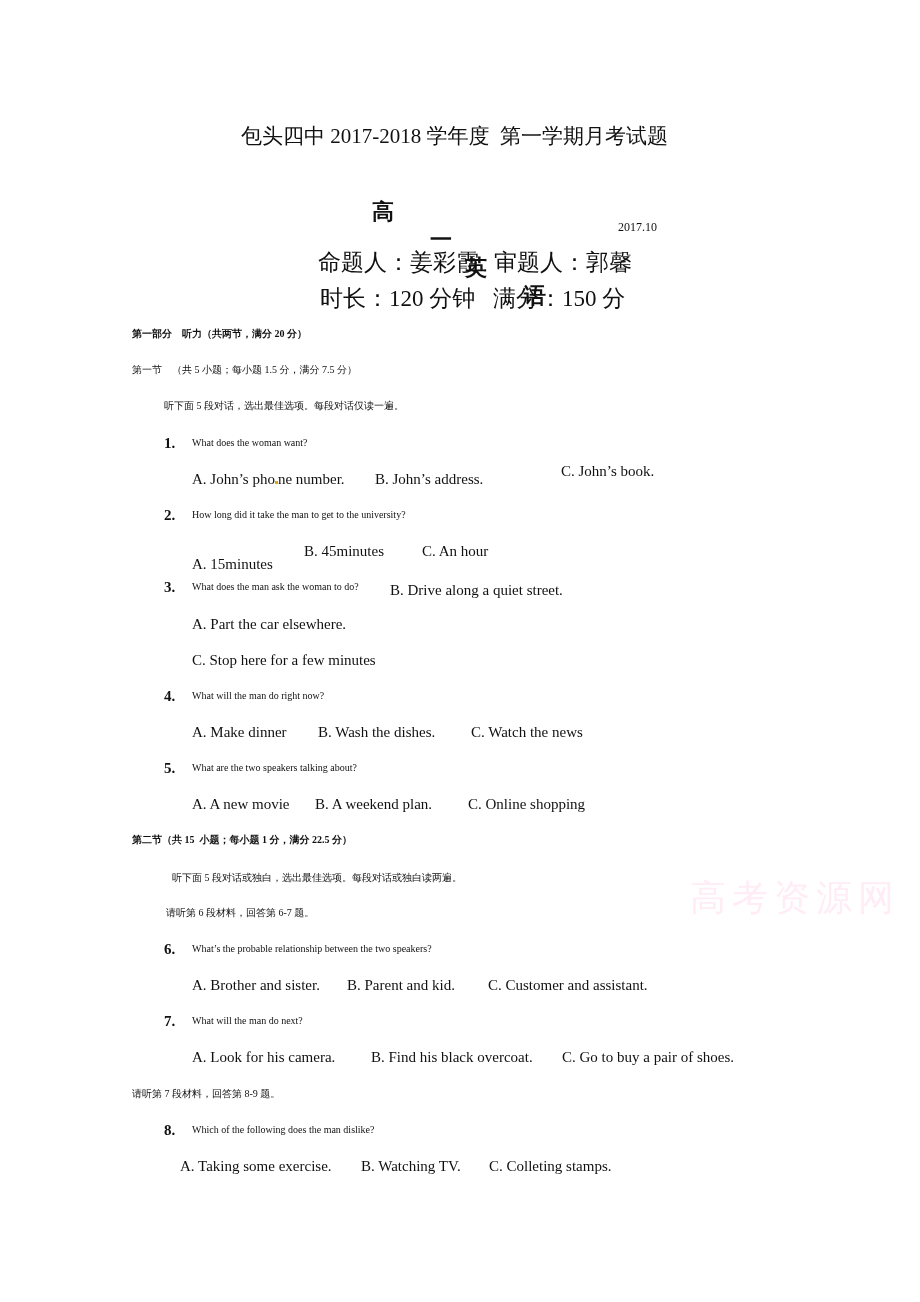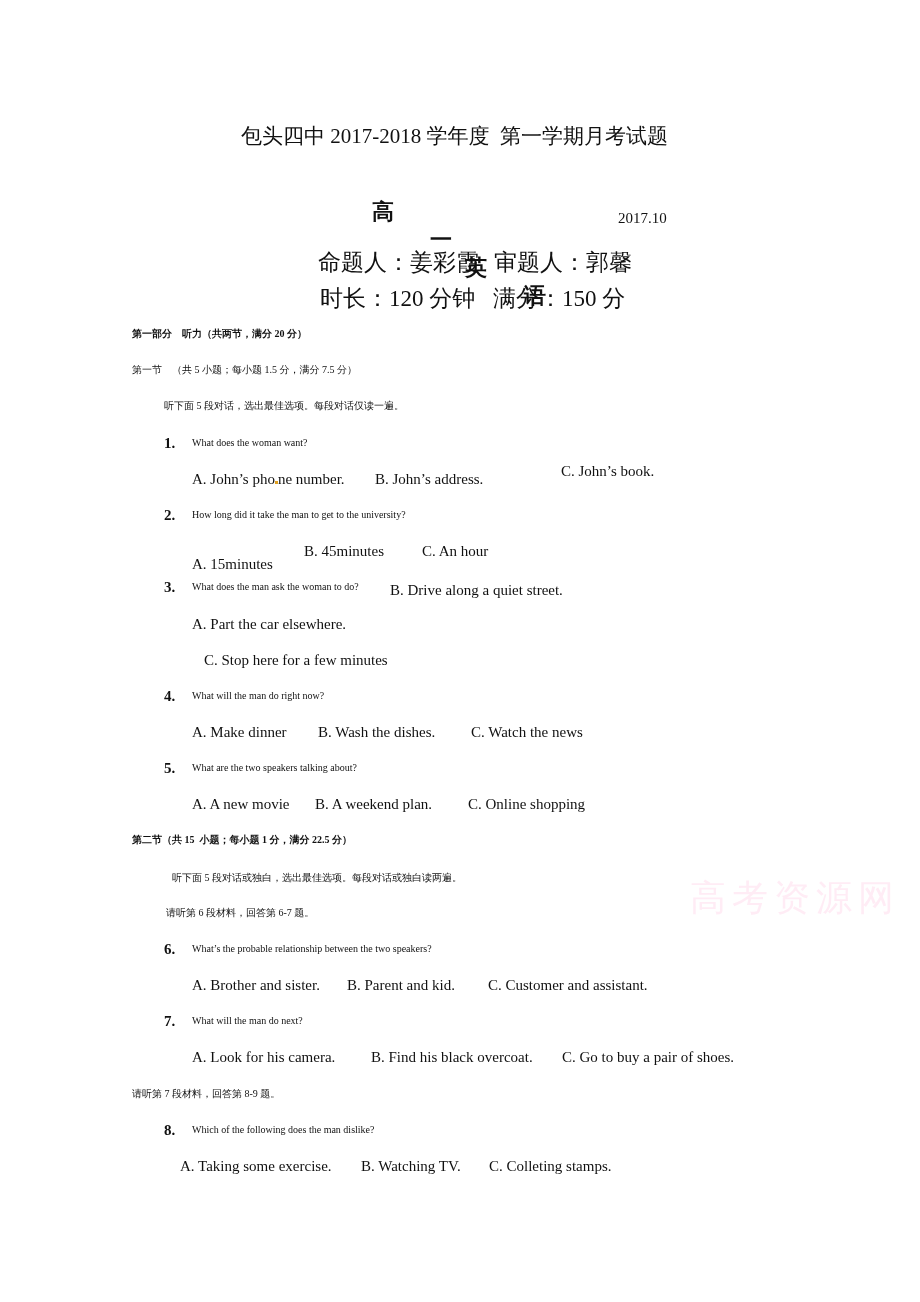--- a/index.html
+++ b/index.html
@@ -20,21 +20,21 @@
 </head>
 <body>
 
 <div class="line title" style="left:241px; top:122px;">包头四中 2017-2018 学年度  第一学期月考试题</div>
 <div class="line subject" style="left:372px; top:170px;">
   <span style="position:absolute; left:0;">高</span>
   <span style="position:absolute; left:58px;">一</span>
   <span style="position:absolute; left:93px;">英</span>
   <span style="position:absolute; left:152px;">语</span>
 </div>
-<div class="line" style="left:618px; top:208px; font-size:15px;">2017.10</div>
+<div class="line" style="left:618px; top:217px; font-size:12px;">2017.10</div>
 <div class="line meta" style="left:318px; top:252px;">命题人：姜彩霞</div>
 <div class="line meta" style="left:494px; top:252px;">审题人：郭馨</div>
 <div class="line meta" style="left:320px; top:288px;">时长：120 分钟</div>
 <div class="line meta" style="left:493px; top:288px;">满分：150 分</div>
 
 <div class="line bold" style="left:132px; top:324px;">第一部分    听力（共两节，满分 20 分）</div>
 
 <div class="line" style="left:132px; top:360px;">第一节    （共 5 小题；每小题 1.5 分，满分 7.5 分）</div>
 <div class="line" style="left:164px; top:396px;">听下面 5 段对话，选出最佳选项。每段对话仅读一遍。</div>
 
@@ -47,21 +47,21 @@
 <div class="qnum" style="left:164px; top:505px;">2.</div>
 <div class="line" style="left:192px; top:505px;">How long did it take the man to get to the university?</div>
 <div class="opt" style="left:192px; top:554px;">A. 15minutes</div>
 <div class="opt" style="left:304px; top:541px;">B. 45minutes</div>
 <div class="opt" style="left:422px; top:541px;">C. An hour</div>
 
 <div class="qnum" style="left:164px; top:577px;">3.</div>
 <div class="line" style="left:192px; top:577px;">What does the man ask the woman to do?</div>
 <div class="opt" style="left:192px; top:614px;">A. Part the car elsewhere.</div>
 <div class="opt" style="left:390px; top:580px;">B. Drive along a quiet street.</div>
-<div class="opt" style="left:192px; top:650px;margin-left:12px;">C. Stop here for a few minutes</div>
+<div class="opt" style="left:192px; top:650px;">C. Stop here for a few minutes</div>
 
 <div class="qnum" style="left:164px; top:686px;">4.</div>
 <div class="line" style="left:192px; top:686px;">What will the man do right now?</div>
 <div class="opt" style="left:192px; top:722px;">A. Make dinner</div>
 <div class="opt" style="left:318px; top:722px;">B. Wash the dishes.</div>
 <div class="opt" style="left:471px; top:722px;">C. Watch the news</div>
 
 <div class="qnum" style="left:164px; top:758px;">5.</div>
 <div class="line" style="left:192px; top:758px;">What are the two speakers talking about?</div>
 <div class="opt" style="left:192px; top:794px;">A. A new movie</div>

